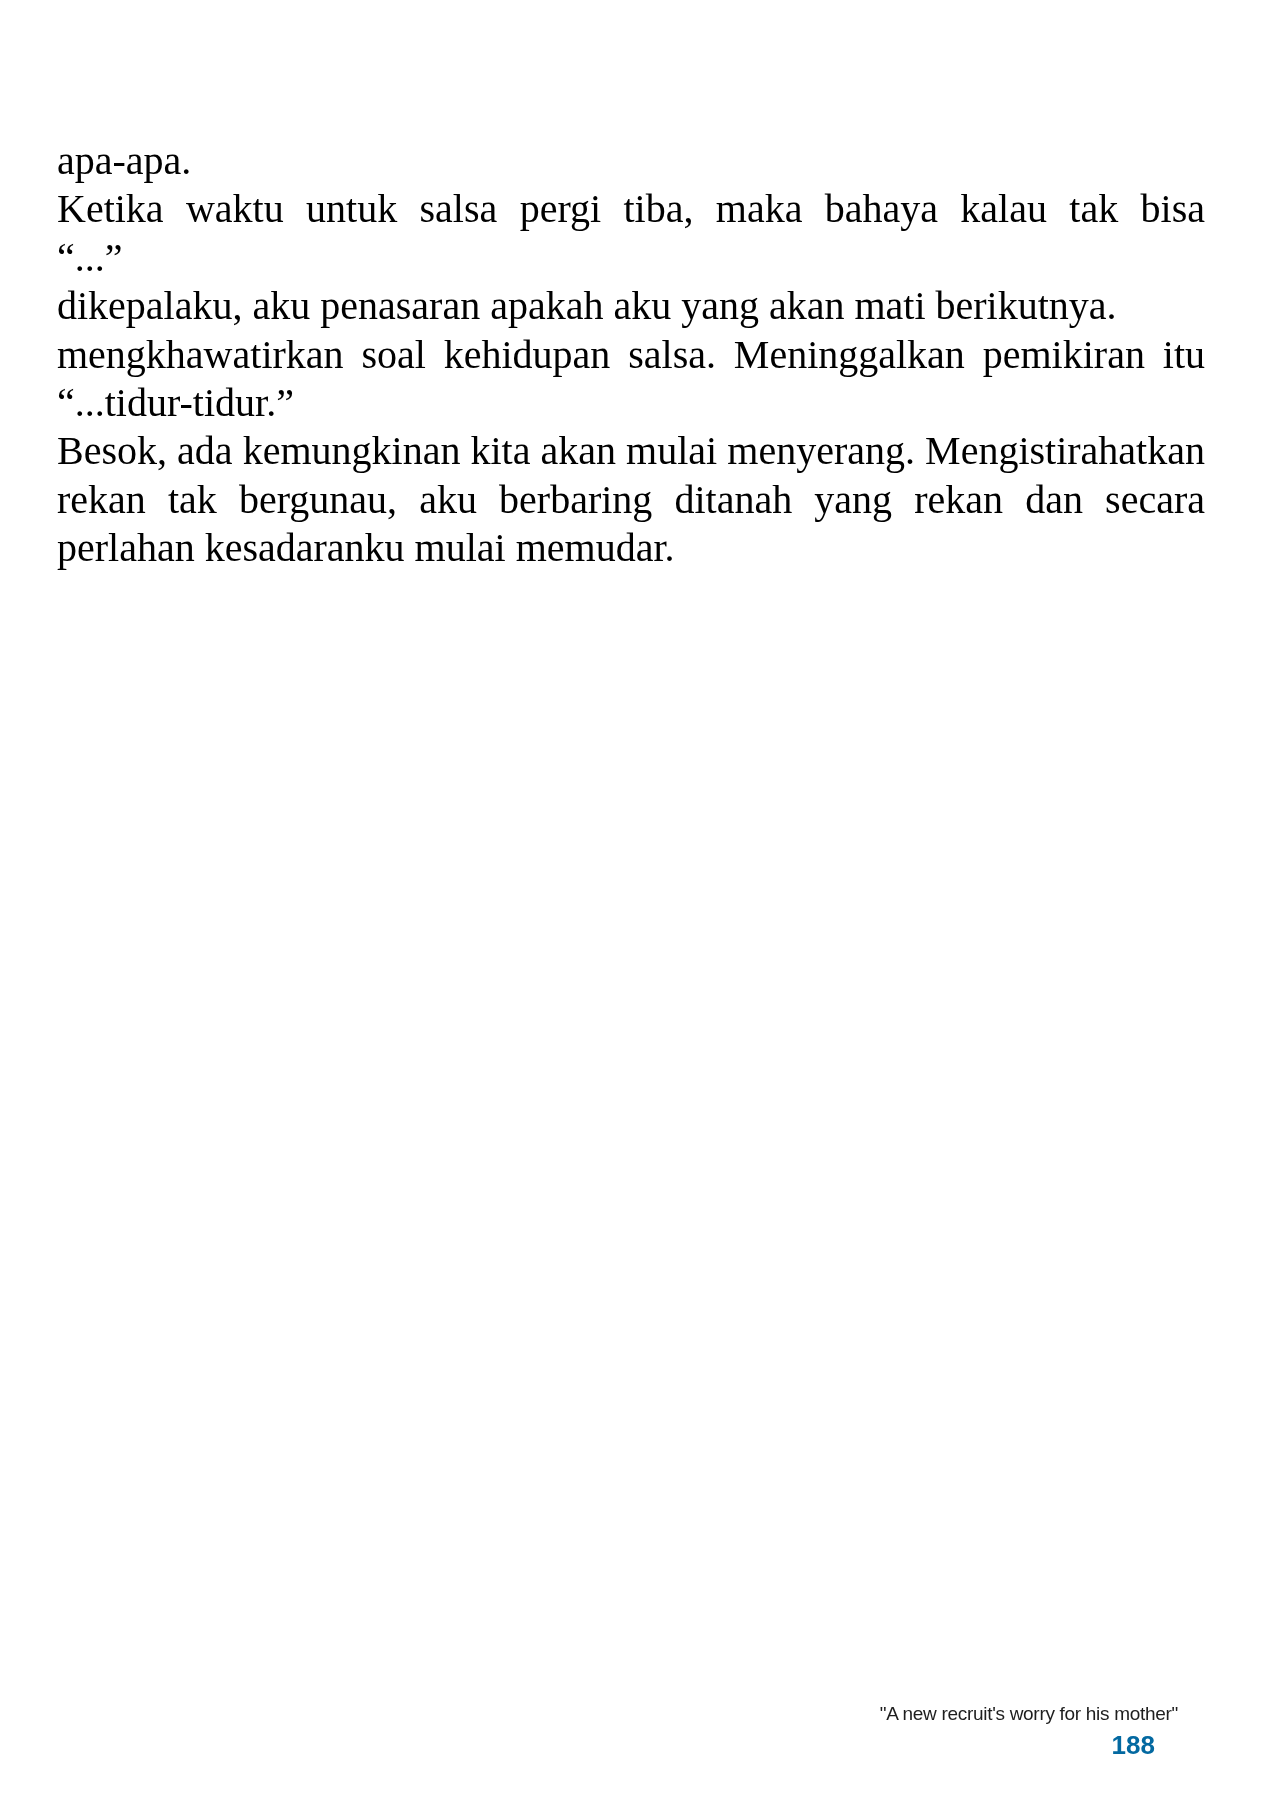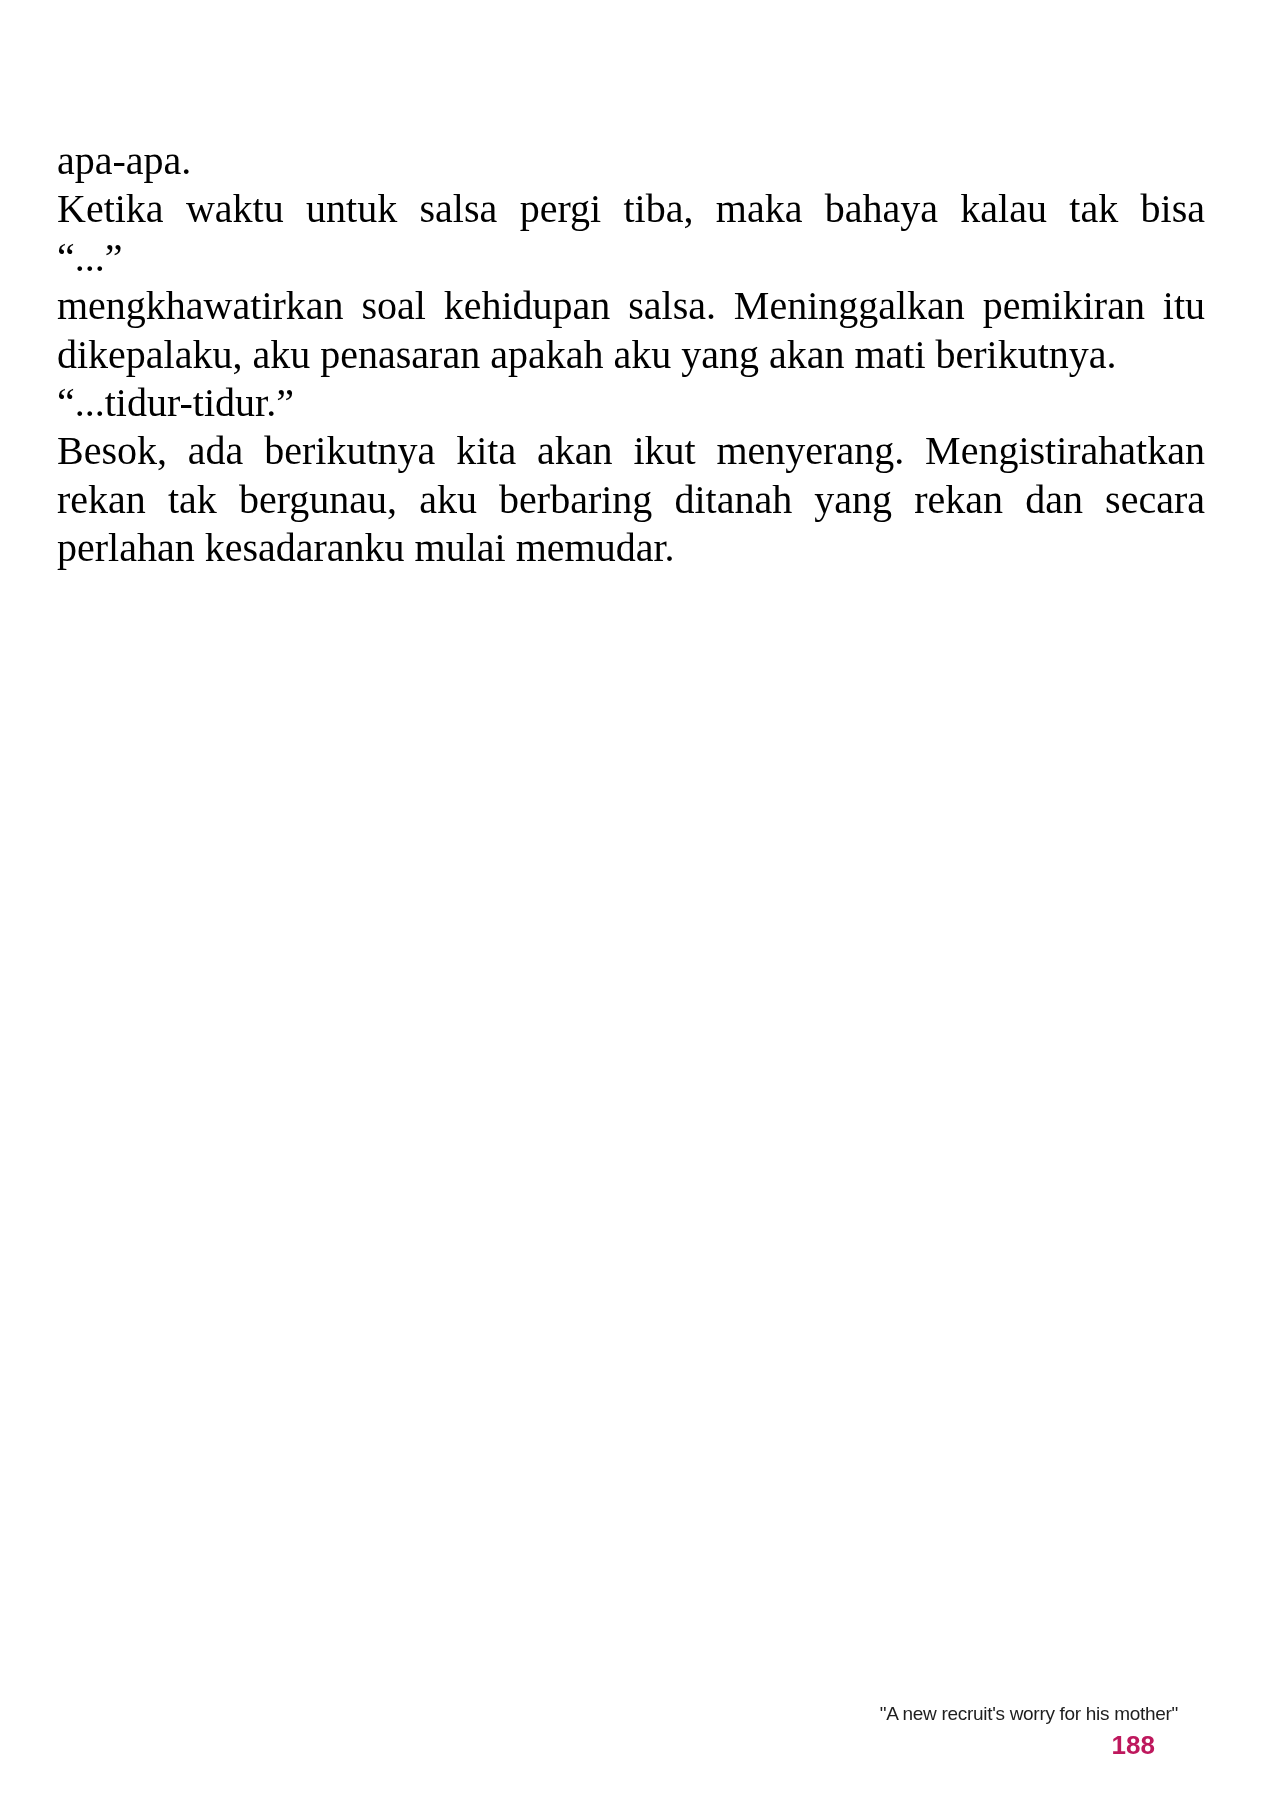--- a/index.html
+++ b/index.html
@@ -44,45 +44,45 @@
     color: #1e1e1e;
   }
   .page-number {
     position: absolute;
     right: 111px;
     top: 1732px;
     font-family: "Liberation Sans", "DejaVu Sans", sans-serif;
     font-size: 26px;
     line-height: 1;
     font-weight: 600;
-    color: #be185d;
+    color: #0369a1;
   }
 </style>
 </head>
 <body>
 
 <div class="page">
 
   <div class="body-text">
       <div class="paragraph">
         <div class="line">apa-apa.</div>
         <div class="line just">Ketika waktu untuk salsa pergi tiba, maka bahaya kalau tak bisa</div>
       </div>
       <div class="paragraph">
         <div class="line">“...”</div>
       </div>
       <div class="paragraph">
+        <div class="line">dikepalaku, aku penasaran apakah aku yang akan mati berikutnya.</div>
         <div class="line just">mengkhawatirkan soal kehidupan salsa. Meninggalkan pemikiran itu</div>
-        <div class="line">dikepalaku, aku penasaran apakah aku yang akan mati berikutnya.</div>
       </div>
       <div class="paragraph">
         <div class="line">“...tidur-tidur.”</div>
       </div>
       <div class="paragraph">
-        <div class="line just">Besok, ada berikutnya kita akan ikut menyerang. Mengistirahatkan</div>
+        <div class="line just">Besok, ada kemungkinan kita akan mulai menyerang. Mengistirahatkan</div>
         <div class="line just">rekan tak bergunau, aku berbaring ditanah yang rekan dan secara</div>
         <div class="line">perlahan kesadaranku mulai memudar.</div>
       </div>
     </div>
 
   <div class="footer-quote">"A new recruit's worry for his mother"</div>
 
   <div class="page-number">188</div>
 
 </div>

